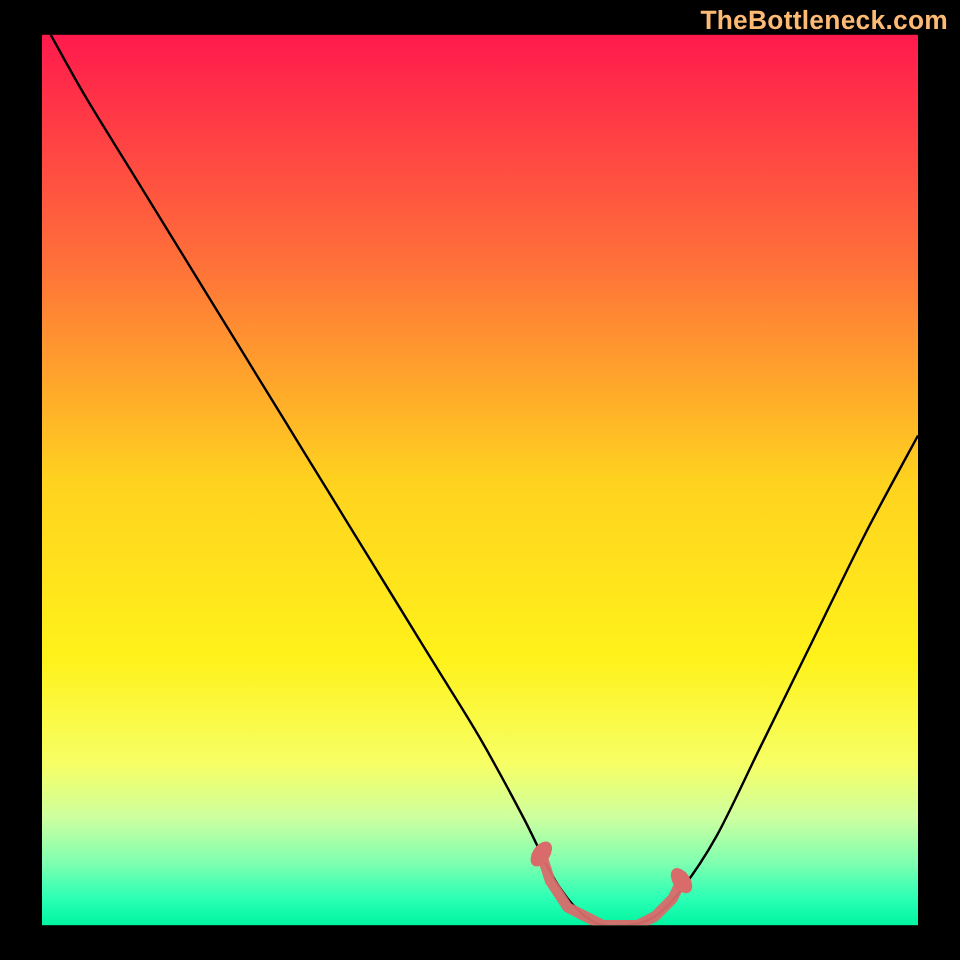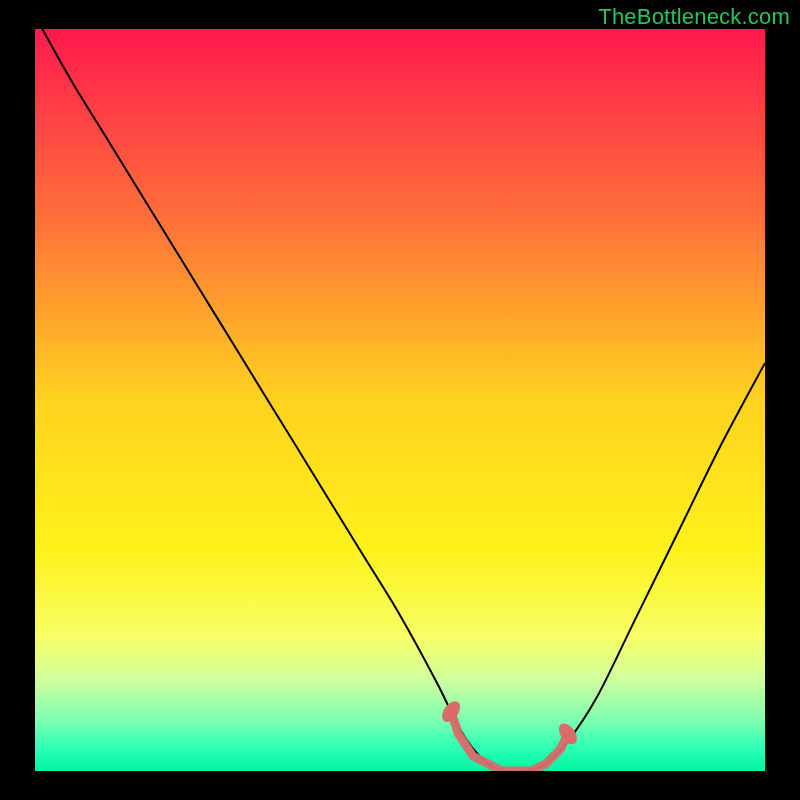--- a/index.html
+++ b/index.html
@@ -15,22 +15,22 @@
     position: relative;
     width: 800px;
     height: 800px;
     background: #000;
   }
   .watermark {
     position: absolute;
     top: 4px;
     right: 10px;
     font-size: 22px;
-    font-weight: 400;
-    color: #22c55e;
+    font-weight: 700;
+    color: #fdba74;
     letter-spacing: 0.2px;
     z-index: 10;
   }
   svg.plot {
     position: absolute;
     left: 0;
     top: 0;
     width: 800px;
     height: 800px;
   }

